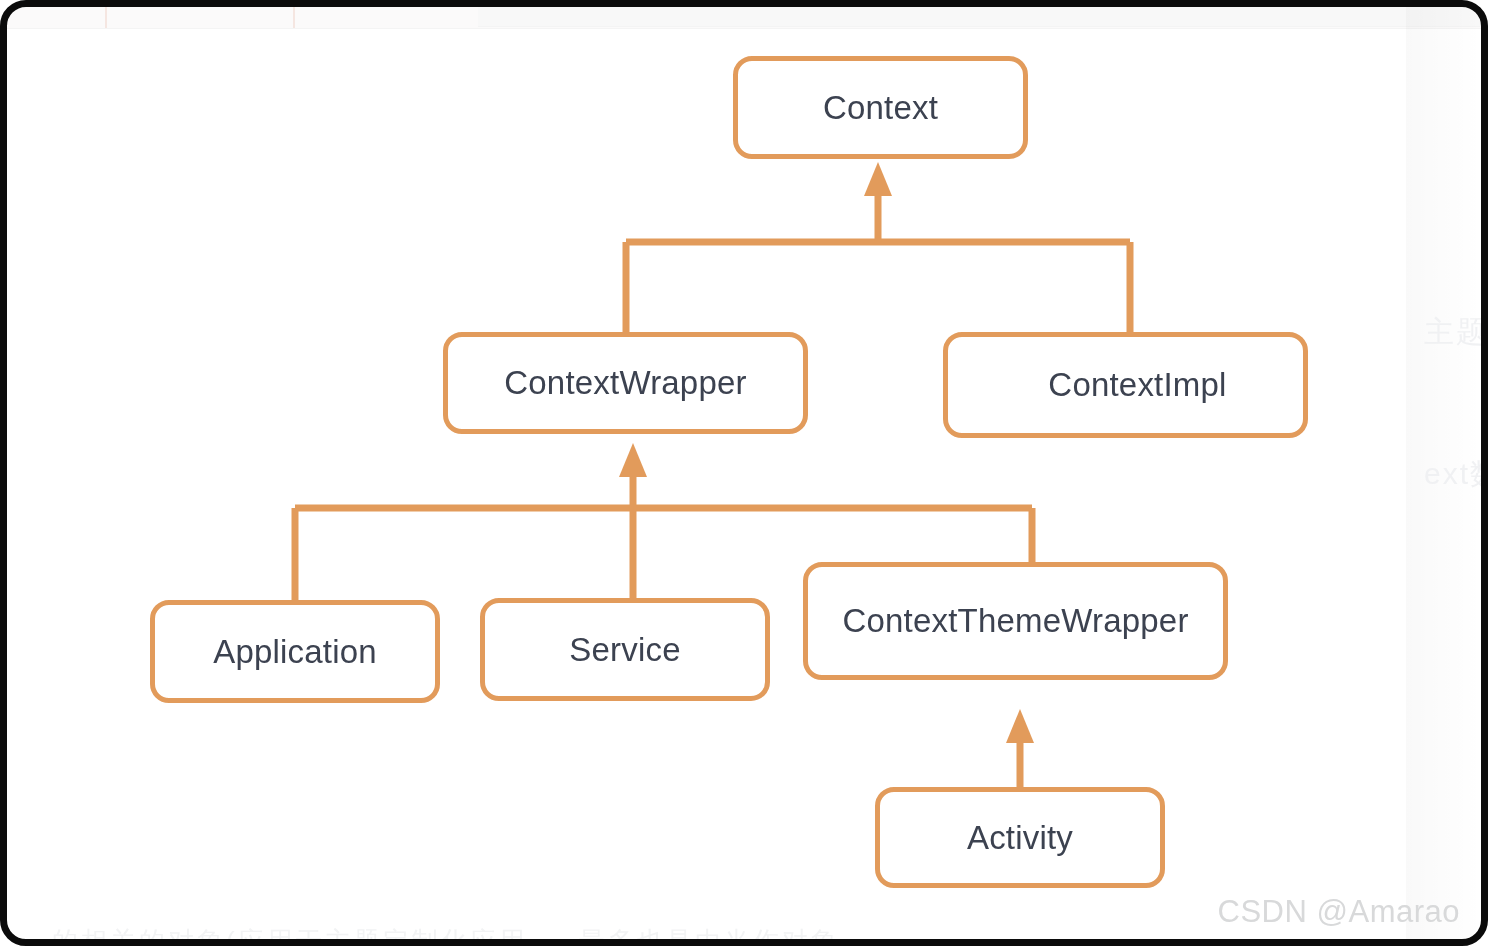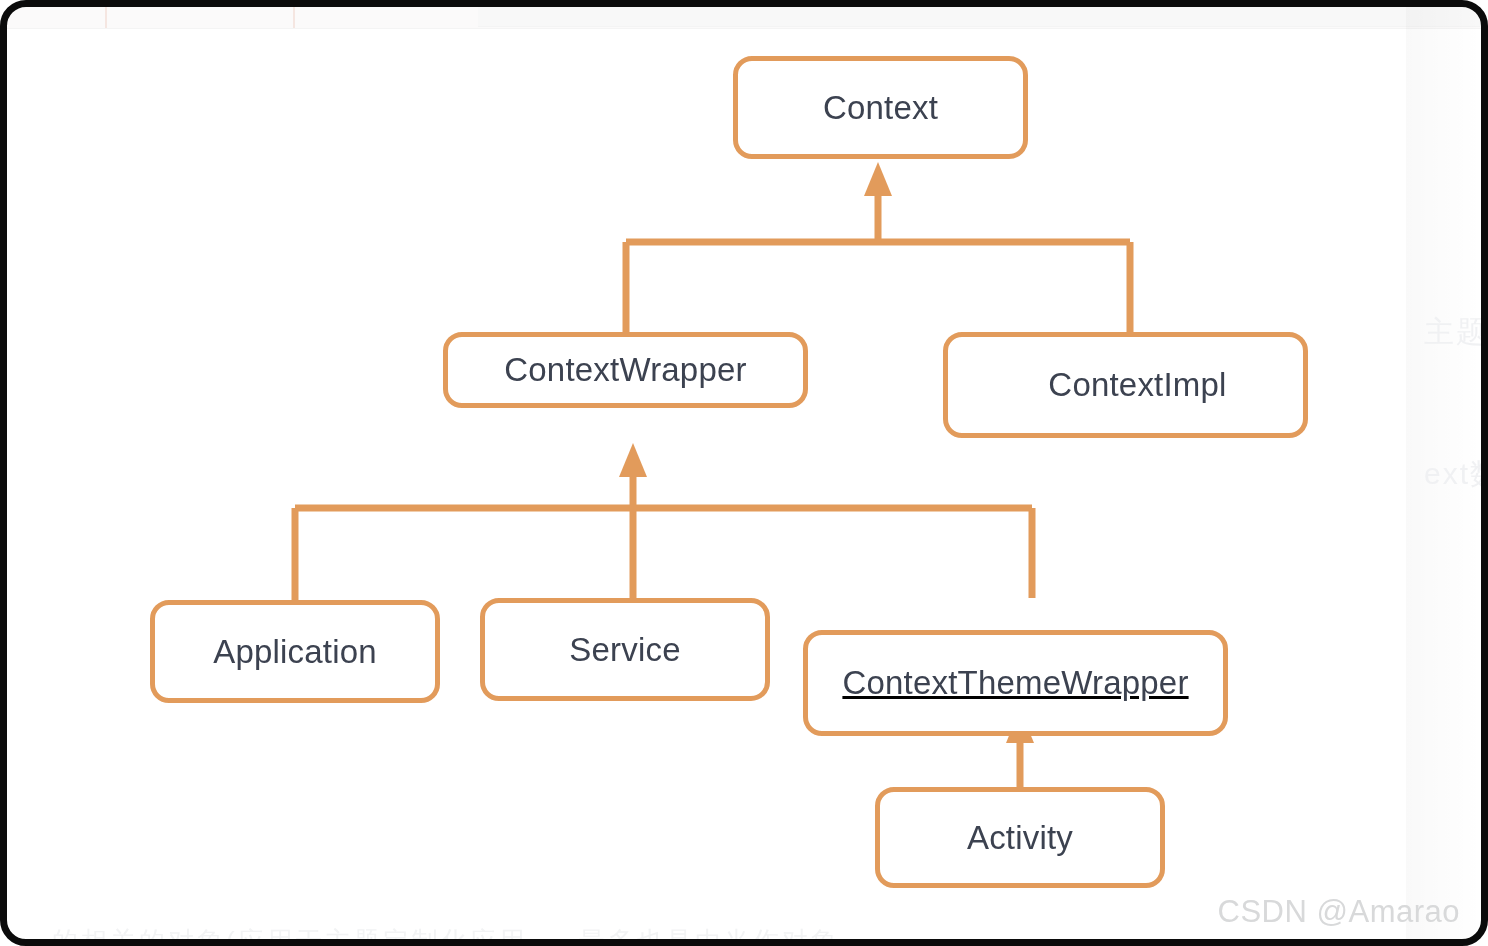--- a/index.html
+++ b/index.html
@@ -148,37 +148,37 @@
         <polygon points="872,156 858,190 886,190"></polygon>
         <polygon points="627,437 613,471 641,471"></polygon>
         <polygon points="1014,703 1000,737 1028,737"></polygon>
       </g>
     </svg>
 
     <div class="node" style="left:727px; top:50px; width:295px; height:103px;">
       <span class="node-label">Context</span>
     </div>
 
-    <div class="node" style="left:437px; top:326px; width:365px; height:76px;">
+    <div class="node" style="left:437px; top:326px; width:365px; height:102px;">
       <span class="node-label">ContextWrapper</span>
     </div>
 
     <div class="node" style="left:937px; top:326px; width:365px; height:106px;padding-left:24px;">
       <span class="node-label">ContextImpl</span>
     </div>
 
     <div class="node" style="left:474px; top:592px; width:290px; height:103px;">
       <span class="node-label">Service</span>
     </div>
 
     <div class="node" style="left:144px; top:594px; width:290px; height:103px;">
       <span class="node-label">Application</span>
     </div>
 
-    <div class="node" style="left:797px; top:624px; width:425px; height:106px;text-decoration:underline;">
+    <div class="node" style="left:797px; top:556px; width:425px; height:118px;">
       <span class="node-label">ContextThemeWrapper</span>
     </div>
 
     <div class="node" style="left:869px; top:781px; width:290px; height:101px;">
       <span class="node-label">Activity</span>
     </div>
 
     <div id="watermark">CSDN @Amarao</div>
 
   </div>

